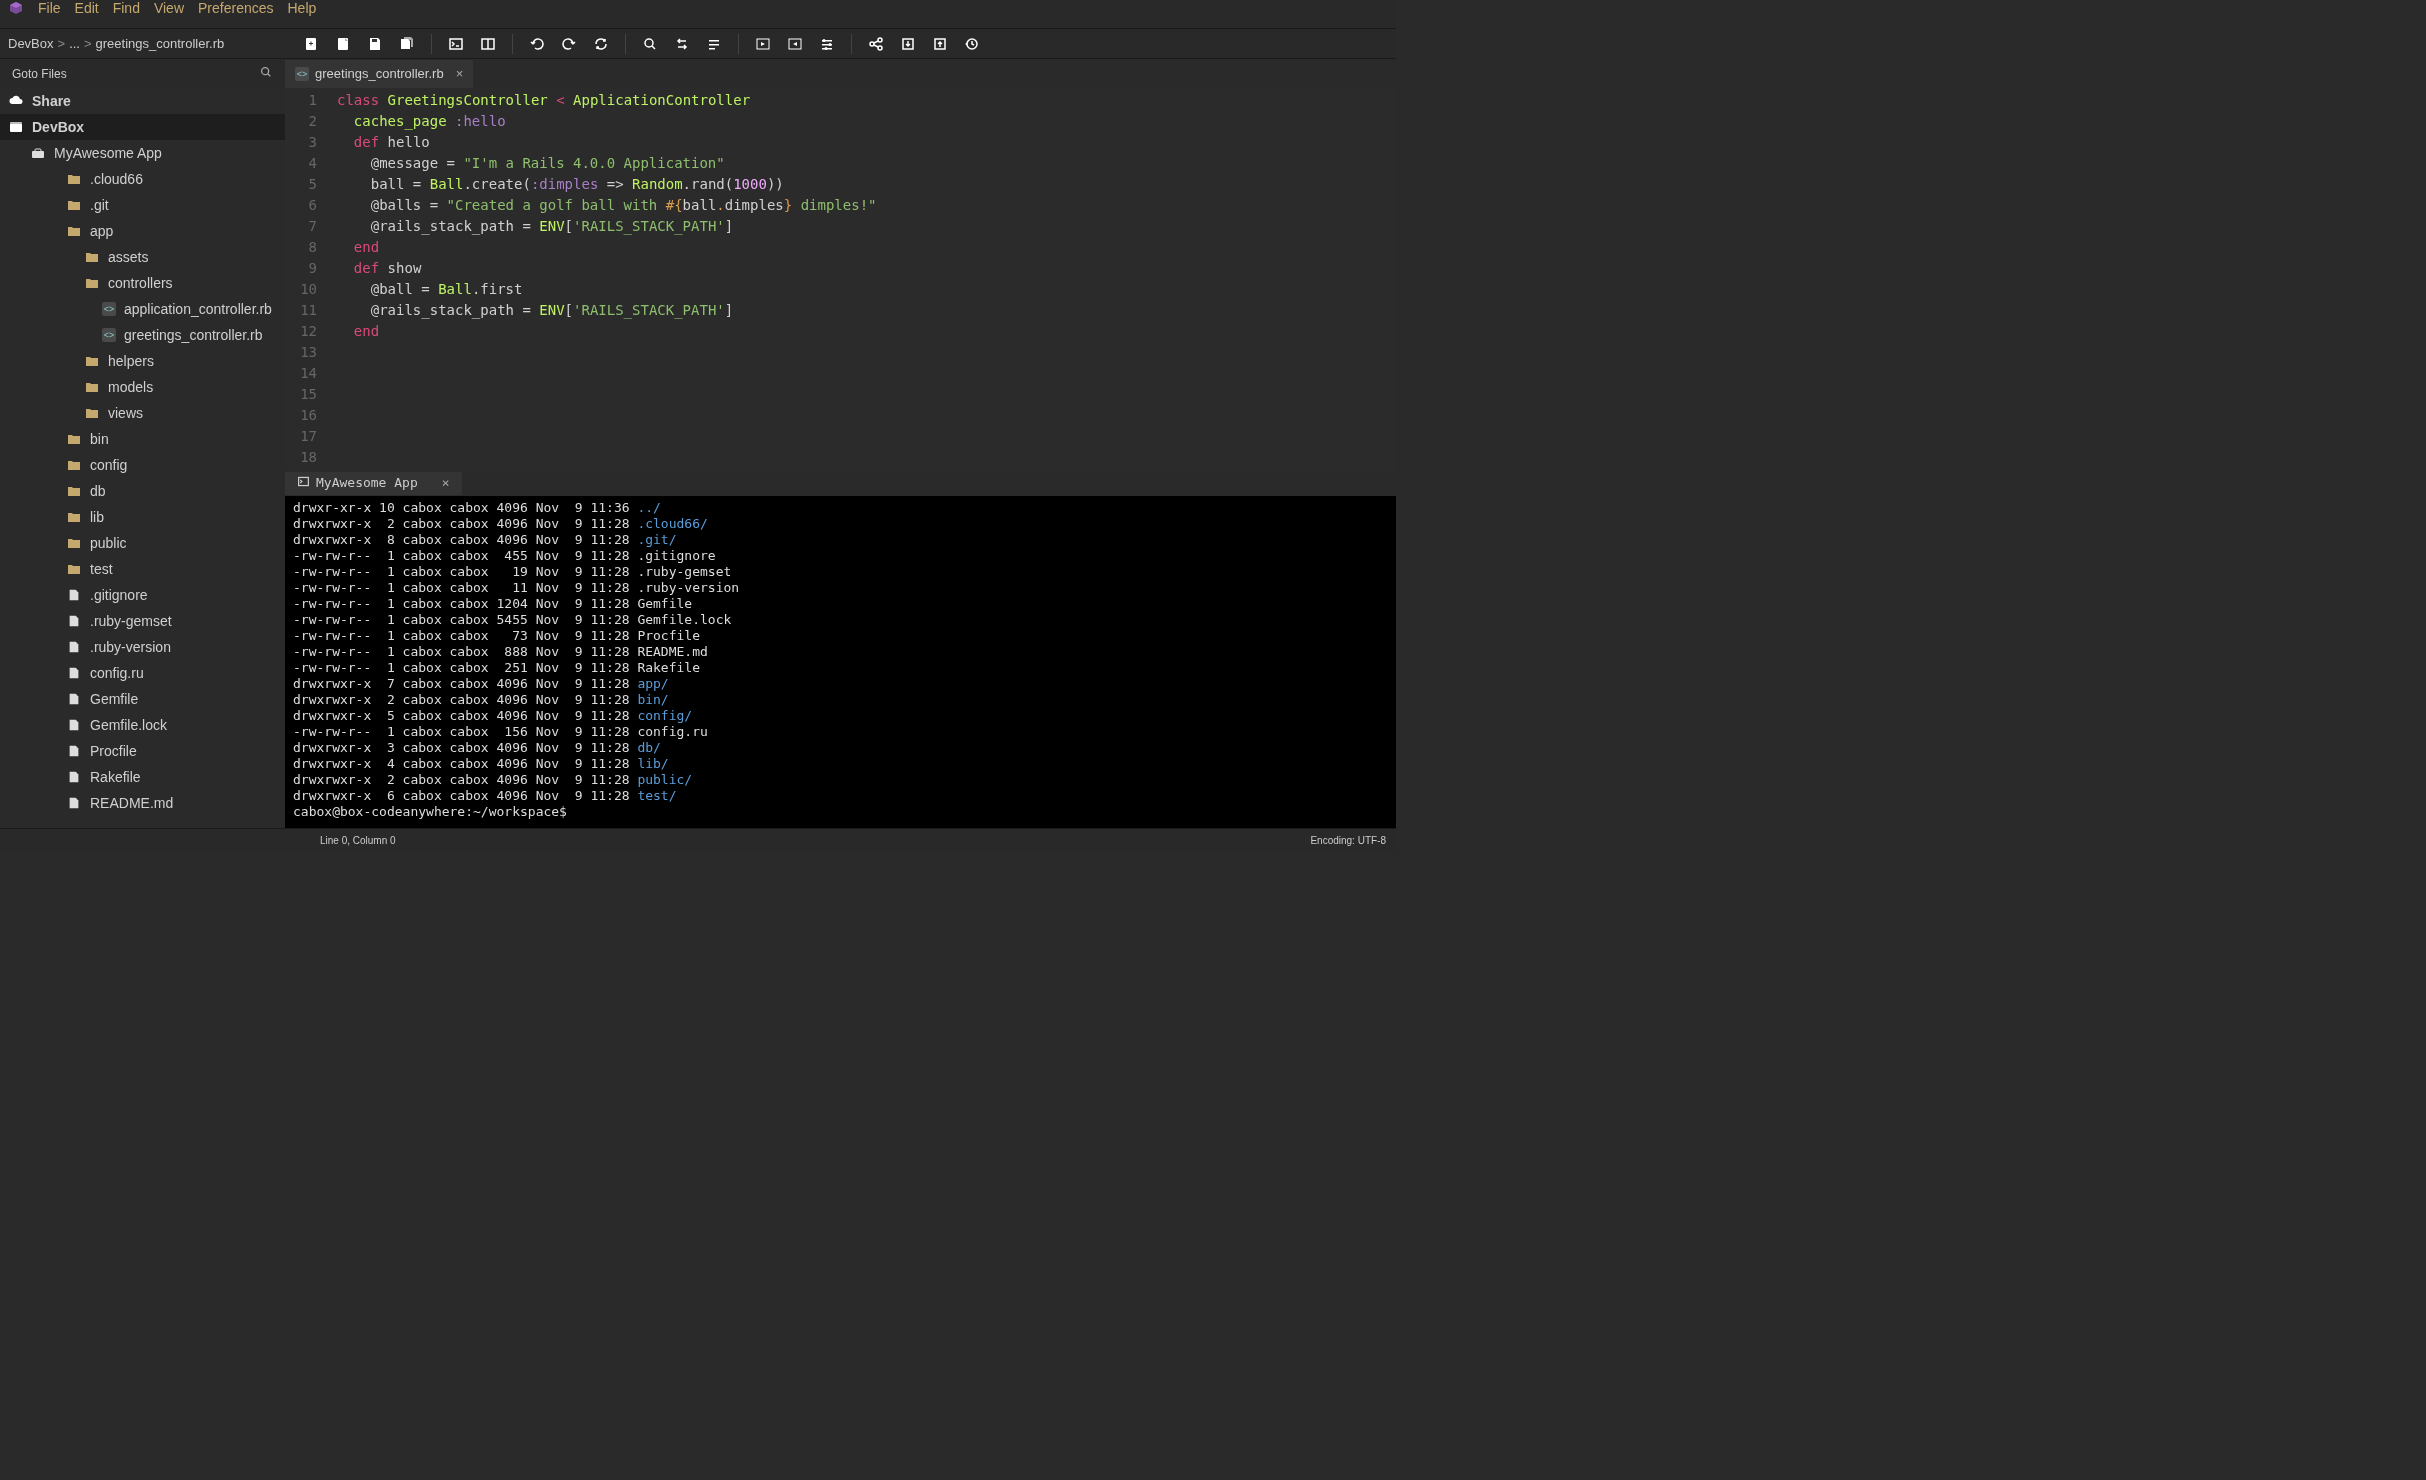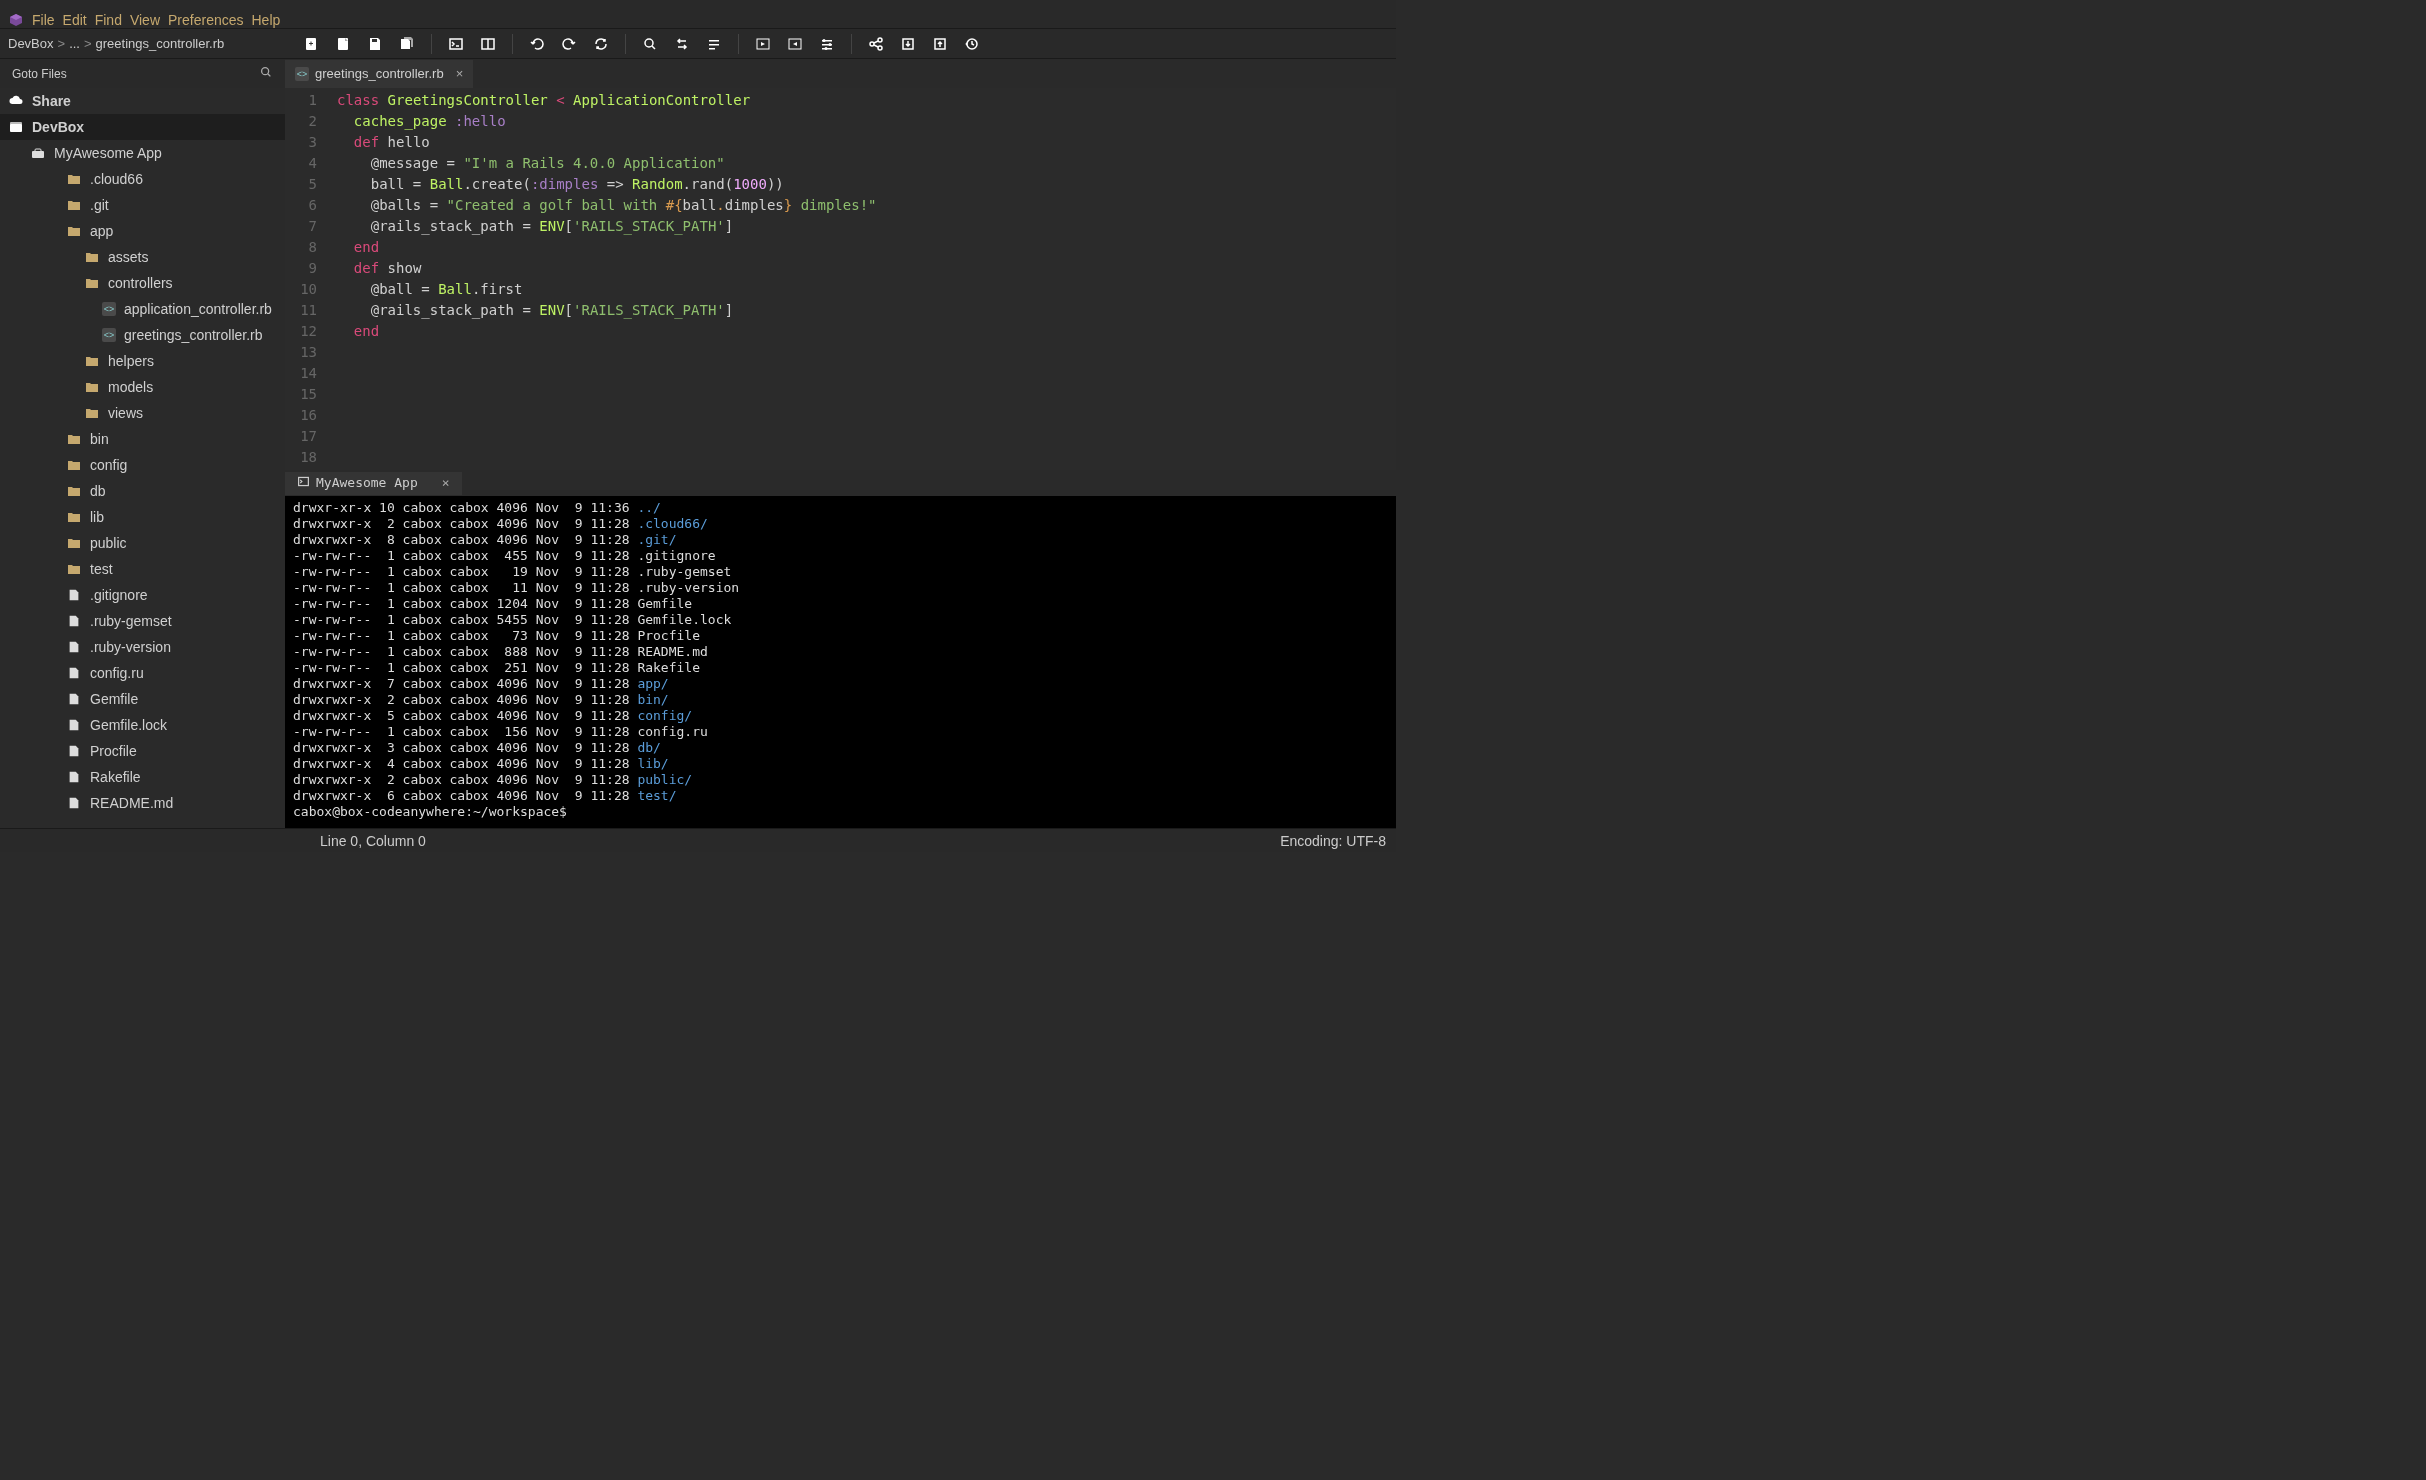--- a/index.html
+++ b/index.html
@@ -9,25 +9,25 @@
   color: #d0d0d0;
   font-size: 14px;
   width: 1396px;
   height: 852px;
   overflow: hidden;
   display: flex;
   flex-direction: column;
 }
 .menubar {
   display: flex;
-  align-items: flex-end;
+  align-items: flex-start;
   background: #292929;
   height: 28px;
   padding: 0 8px;
-  gap: 8px;
+  gap: 14px;
   color: #c5a86e;
   font-size: 14px;
 }
 .logo-icon {
   width: 16px; height: 16px;
   display: inline-block;
 }
 .toolbar-row {
   display: flex;
   align-items: center;
@@ -189,21 +189,21 @@
   padding: 4px 8px;
   overflow: hidden;
 }
 .term-line { white-space: pre; }
 .t-blue { color: #5b9dd9; }
 .statusbar {
   height: 24px;
   background: #292929;
   display: flex; align-items: center; justify-content: space-between;
   padding: 0 10px 0 320px;
-  font-size: 14px;
+  font-size: 10px;
   color: #ccc;
   border-top: 1px solid #1a1a1a;
 }
 </style>
 </head>
 <body>
 
 <div class="menubar">
   <span class="logo-icon">
     <svg viewBox="0 0 16 16">

